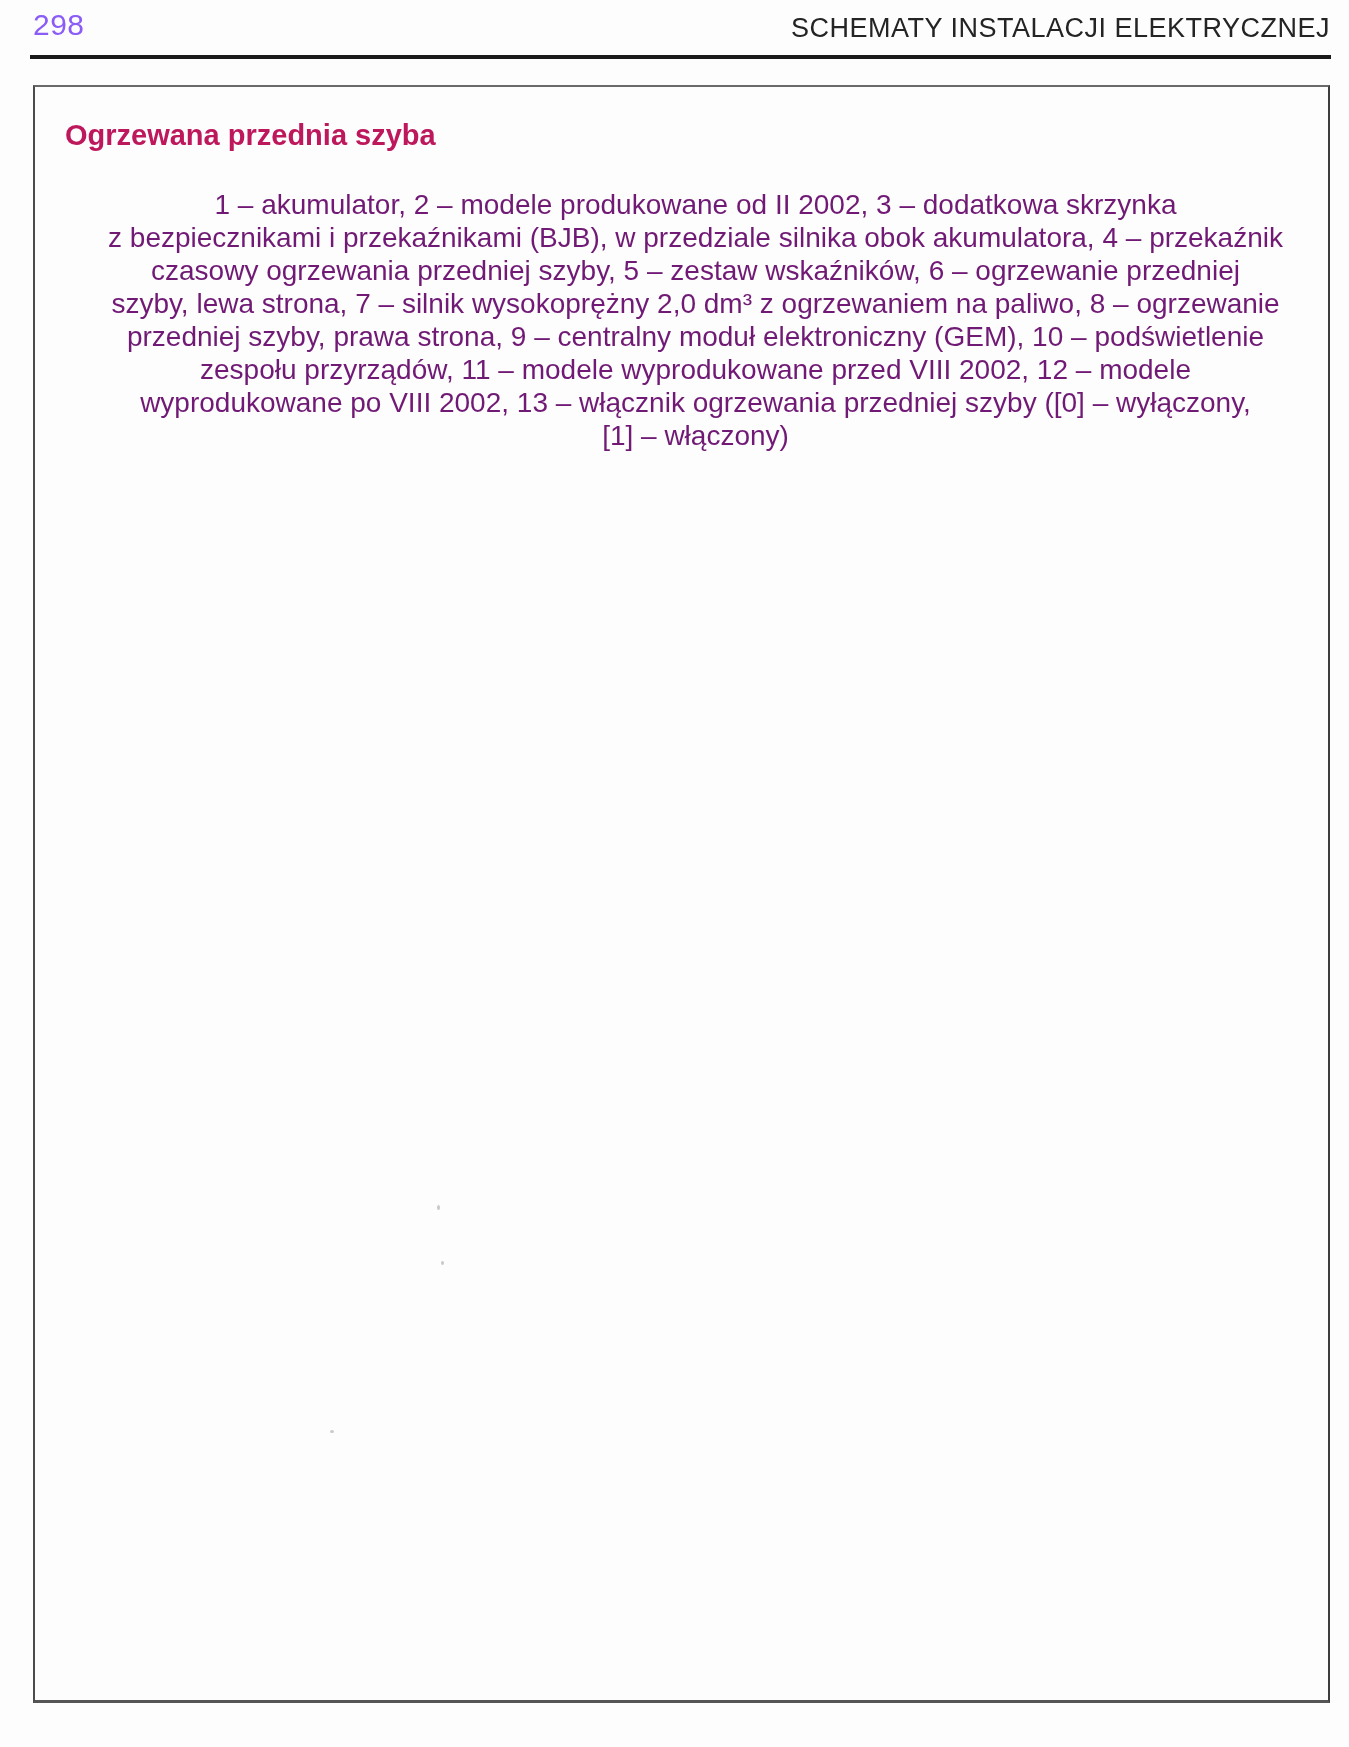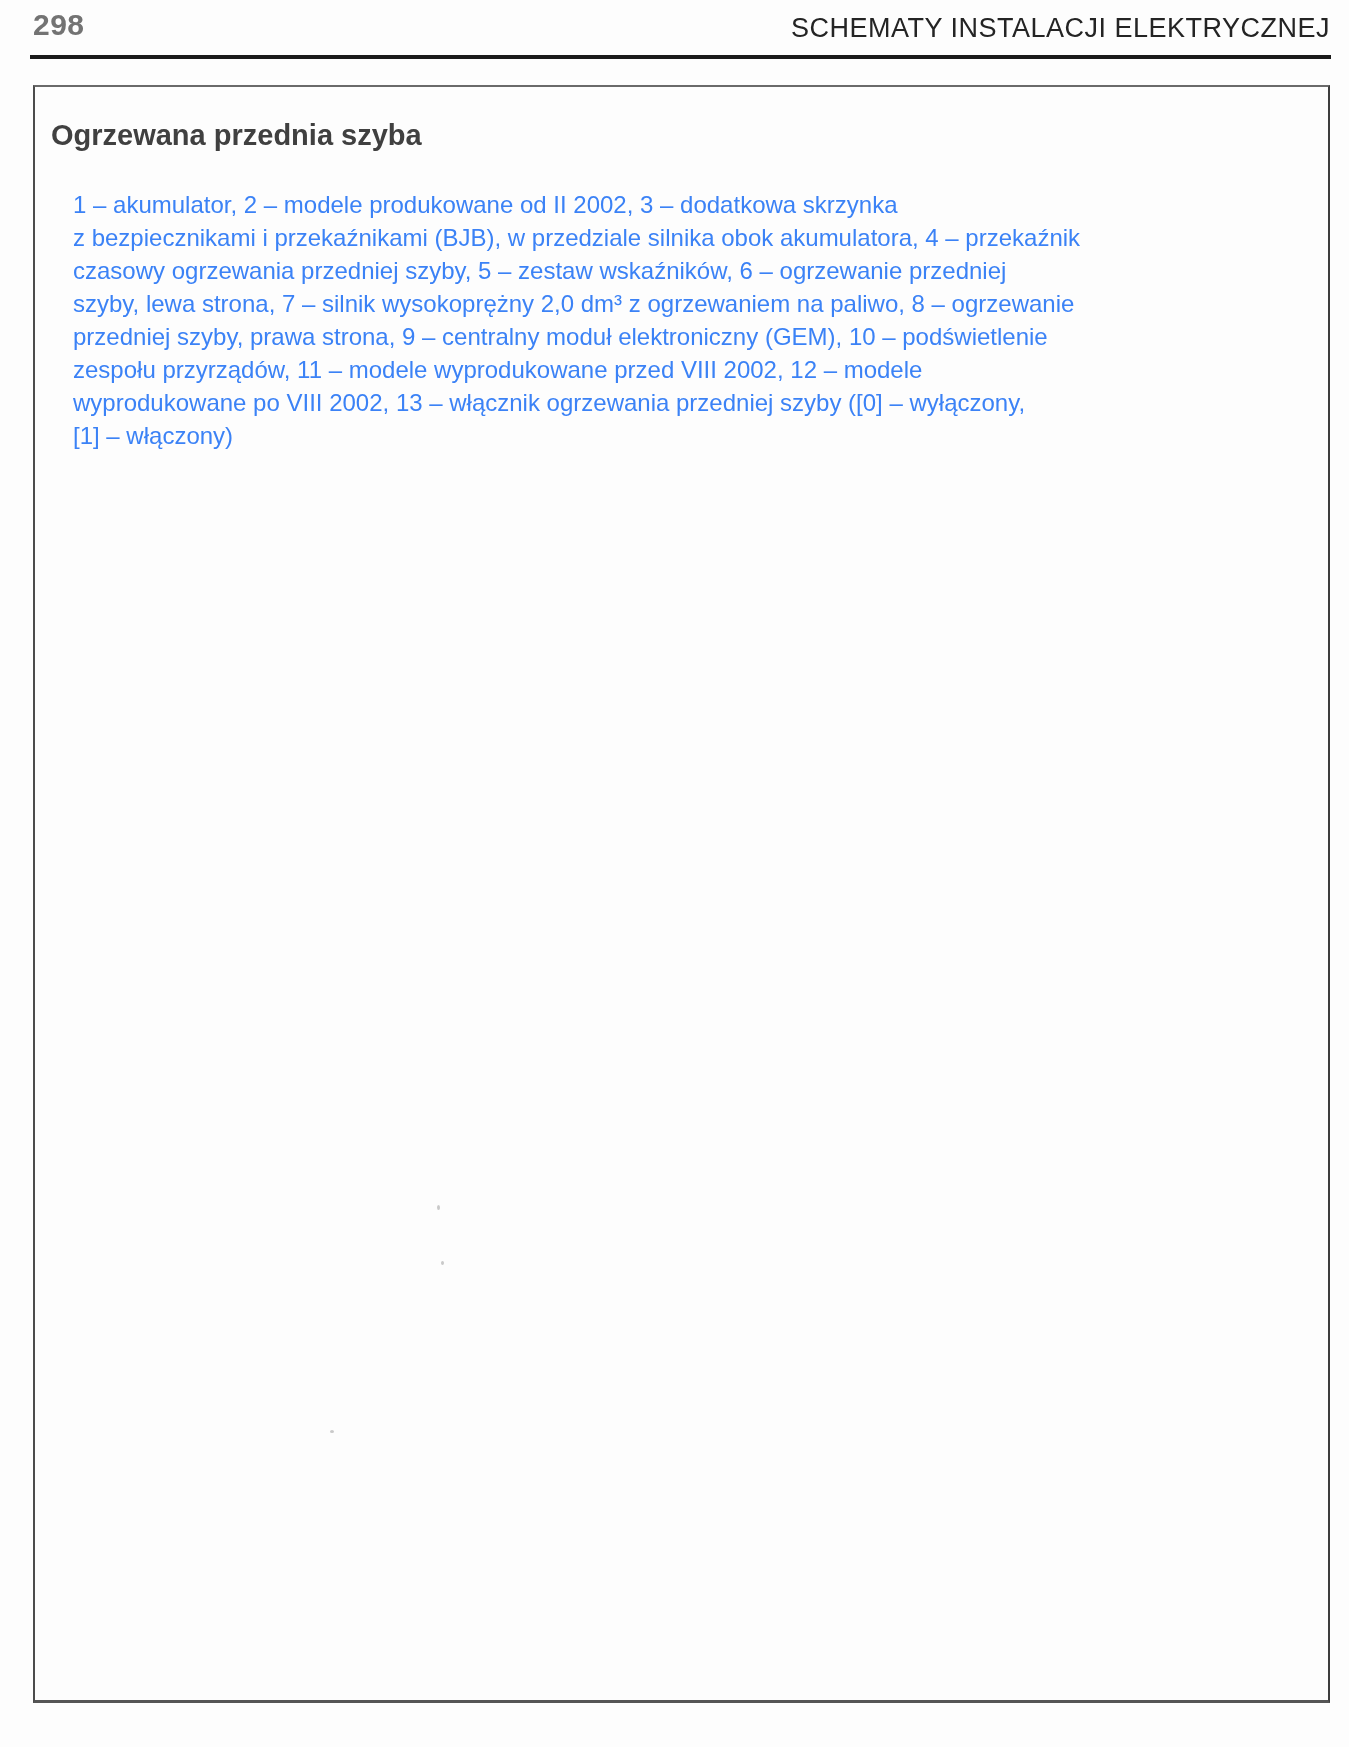--- a/index.html
+++ b/index.html
@@ -14,23 +14,23 @@
     background: #fdfdfd;
     font-family: "Liberation Sans", sans-serif;
     color: #1f1f1f;
     overflow: hidden;
   }
   .page-number {
     position: absolute;
     left: 33px;
     top: 8px;
     font-size: 30px;
-    font-weight: bold;
+    font-weight: normal;
     letter-spacing: 0.5px;
-    color: #737373;
+    color: #8b5cf6;
   }
   .running-header {
     position: absolute;
     left: 30px;
     top: 13px;
     width: 1300px;
     text-align: right;
     font-size: 27px;
     letter-spacing: 0.5px;
     color: #242424;
@@ -50,33 +50,34 @@
     width: 1297px;
     height: 1618px;
     box-sizing: border-box;
     border-top: 2px solid #6a6a6a;
     border-left: 2px solid #4c4c4c;
     border-right: 2px solid #3d3d3d;
     border-bottom: 3px solid #555555;
     background: transparent;
   }
   .box-title {
-    margin: 30px 0 0 16px;
+    margin: 30px 0 0 30px;
     font-size: 29px;
     line-height: 36px;
     font-weight: bold;
-    color: #404040;
+    color: #be185d;
   }
   .legend-text {
     margin: 35px 20px 0 38px;
     width: 1245px;
-    font-size: 24px;
+    font-size: 28px;
     line-height: 33px;
     white-space: pre-line;
-    color: #3b82f6;
+    color: #701a75;
+    text-align: center;
   }
   .speck {
     position: absolute;
     background: #c9c9c9;
     border-radius: 50%;
   }
   .speck-1 { left: 437px; top: 1205px; width: 3px; height: 5px; }
   .speck-2 { left: 441px; top: 1261px; width: 3px; height: 4px; }
   .speck-3 { left: 330px; top: 1430px; width: 4px; height: 3px; }
 </style>

